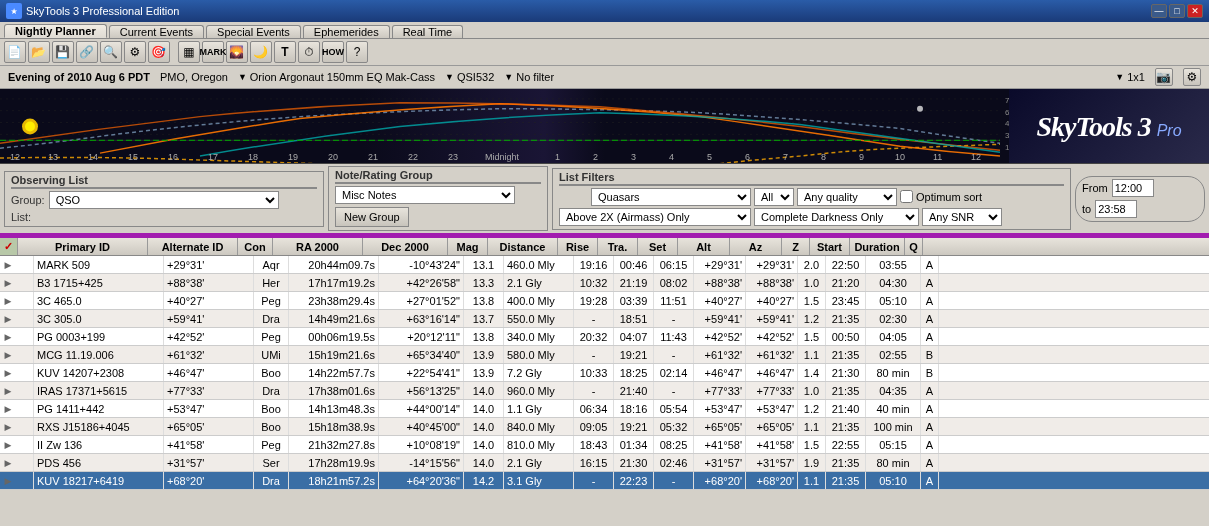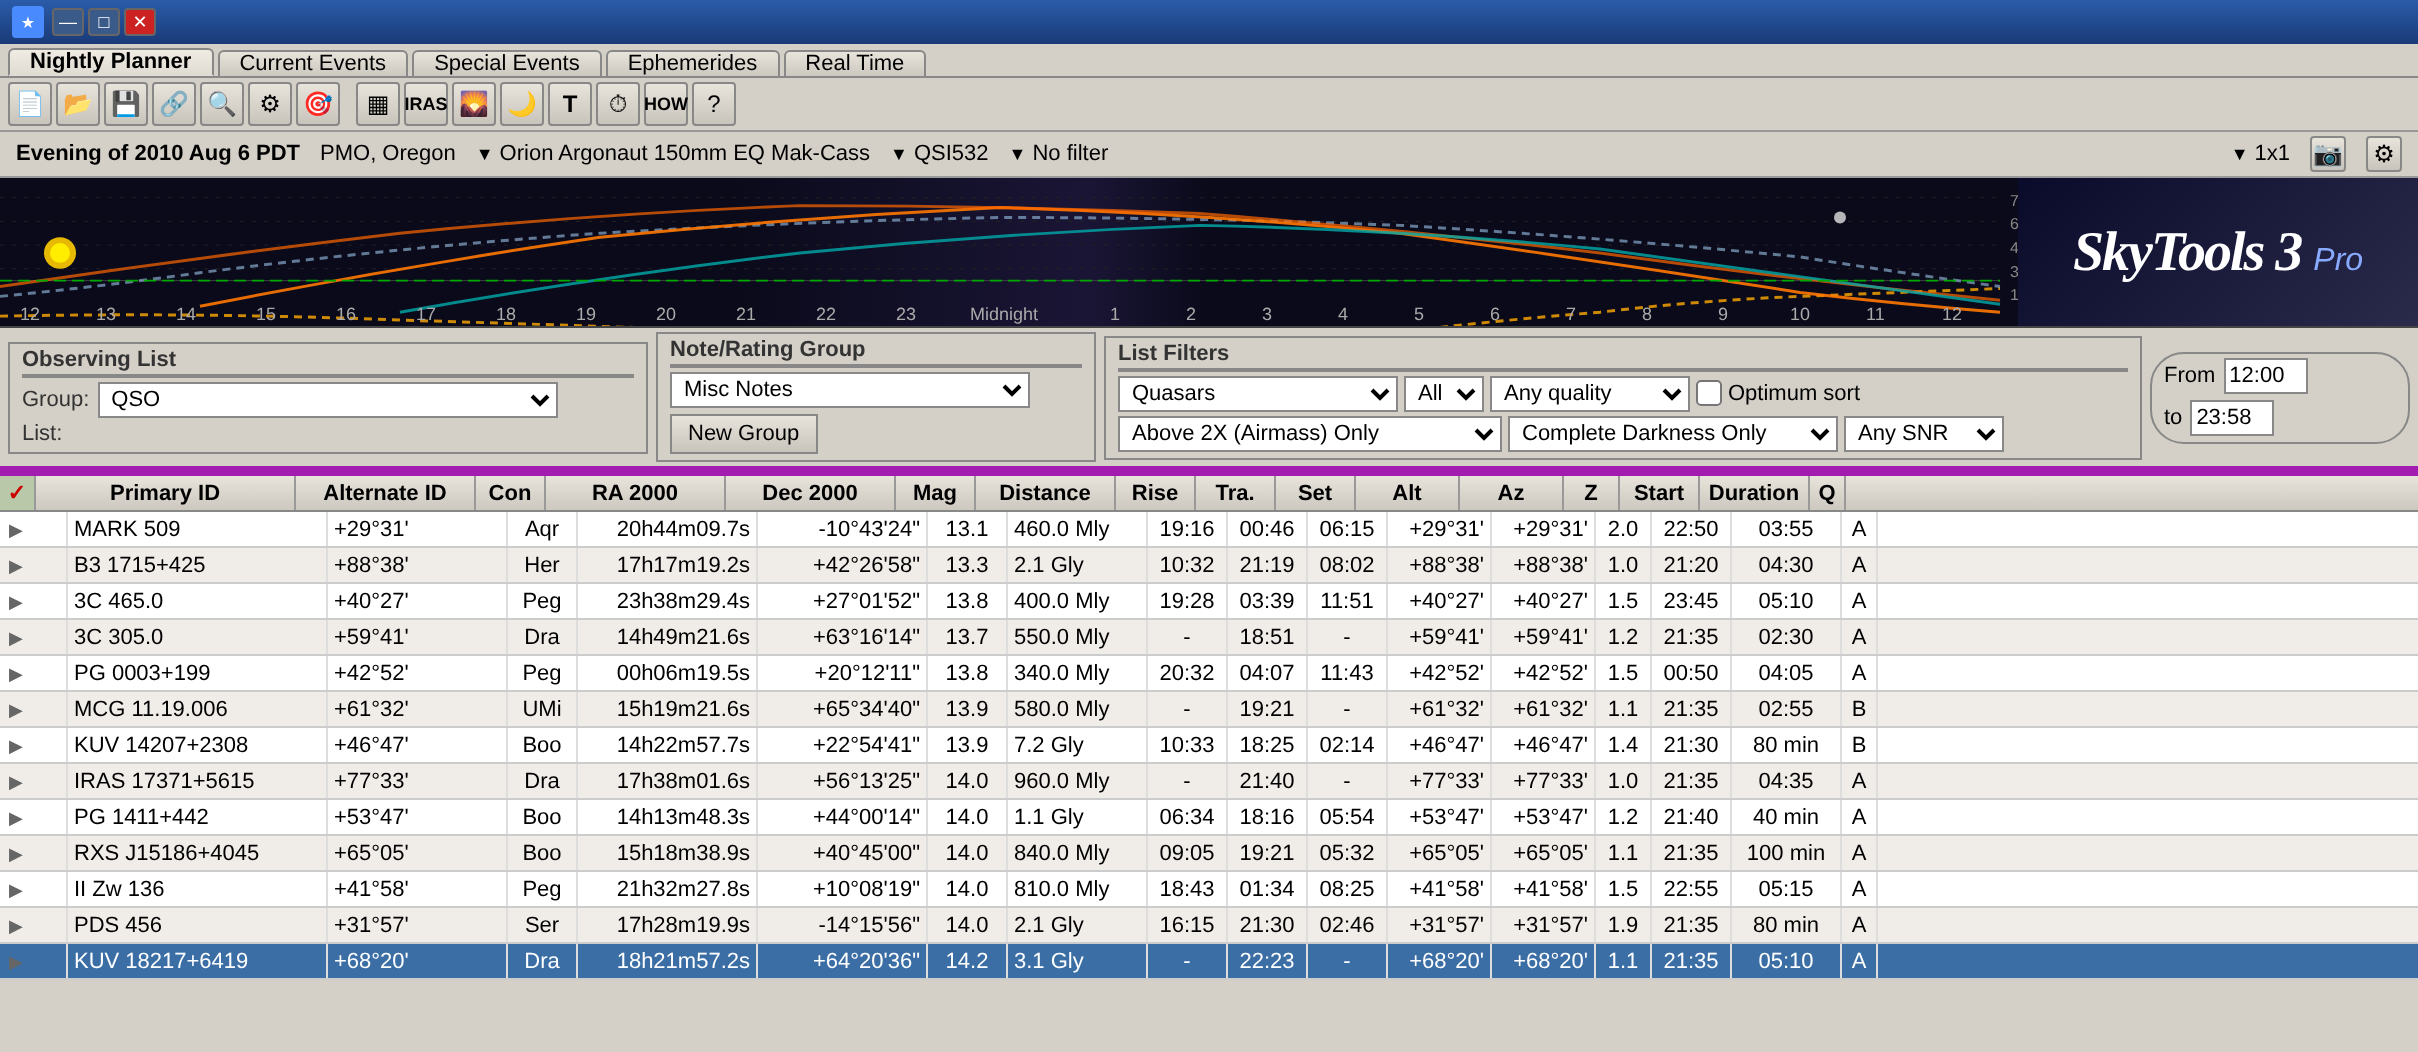--- a/index.html
+++ b/index.html
@@ -228,20 +228,21 @@
       background: #d4d0c8;
     }
     
     .checkbox-area { display: flex; align-items: center; gap: 3px; }
   </style>
 </head>
 <body>
 
 <div id="titlebar">
   <span class="title-icon">★</span>
+  <span class="title-text">SkyTools 3 Professional Edition</span>
   <div class="win-buttons">
     <div class="win-btn">—</div>
     <div class="win-btn">□</div>
     <div class="win-btn close">✕</div>
   </div>
 </div>
 
 <div id="main-window">
 
   <div id="tab-bar">
@@ -255,21 +256,21 @@
   <div id="toolbar">
     <div class="tool-btn">📄</div>
     <div class="tool-btn">📂</div>
     <div class="tool-btn">💾</div>
     <div class="tool-btn">🔗</div>
     <div class="tool-btn">🔍</div>
     <div class="tool-btn">⚙</div>
     <div class="tool-btn">🎯</div>
     <div class="toolbar-sep"></div>
     <div class="tool-btn">▦</div>
-    <div class="tool-btn" style="font-size:9px;font-weight:bold;">IRAS</div>
+    <div class="tool-btn" style="font-size:9px;font-weight:bold;">MARK</div>
     <div class="tool-btn">🌄</div>
     <div class="tool-btn">🌙</div>
     <div class="tool-btn" style="font-weight:bold;">T</div>
     <div class="tool-btn">⏱</div>
     <div class="tool-btn" style="font-size:9px;font-weight:bold;">HOW</div>
     <div class="tool-btn">?</div>
   </div>
 
   <div id="info-bar">
     <span style="font-weight:bold;">Evening of 2010 Aug 6 PDT</span>
@@ -400,21 +401,21 @@
         </select>
       </div>
       <div class="control-row" style="margin-top:3px;">
         <button class="btn">New Group</button>
       </div>
     </div>
 
     <div class="section-box" style="flex:1;">
       <div class="group-label">List Filters</div>
       <div class="control-row" style="margin-top:2px; flex-wrap:wrap; gap:3px;">
-        <select style="width:140px;">
+        <select style="width:160px;margin-left:32px;">
           <option>Quasars</option>
         </select>
         <select style="width:40px;">
           <option>All</option>
         </select>
         <select style="width:100px;">
           <option>Any quality</option>
         </select>
         <div class="checkbox-area">
           <input type="checkbox" style="">

